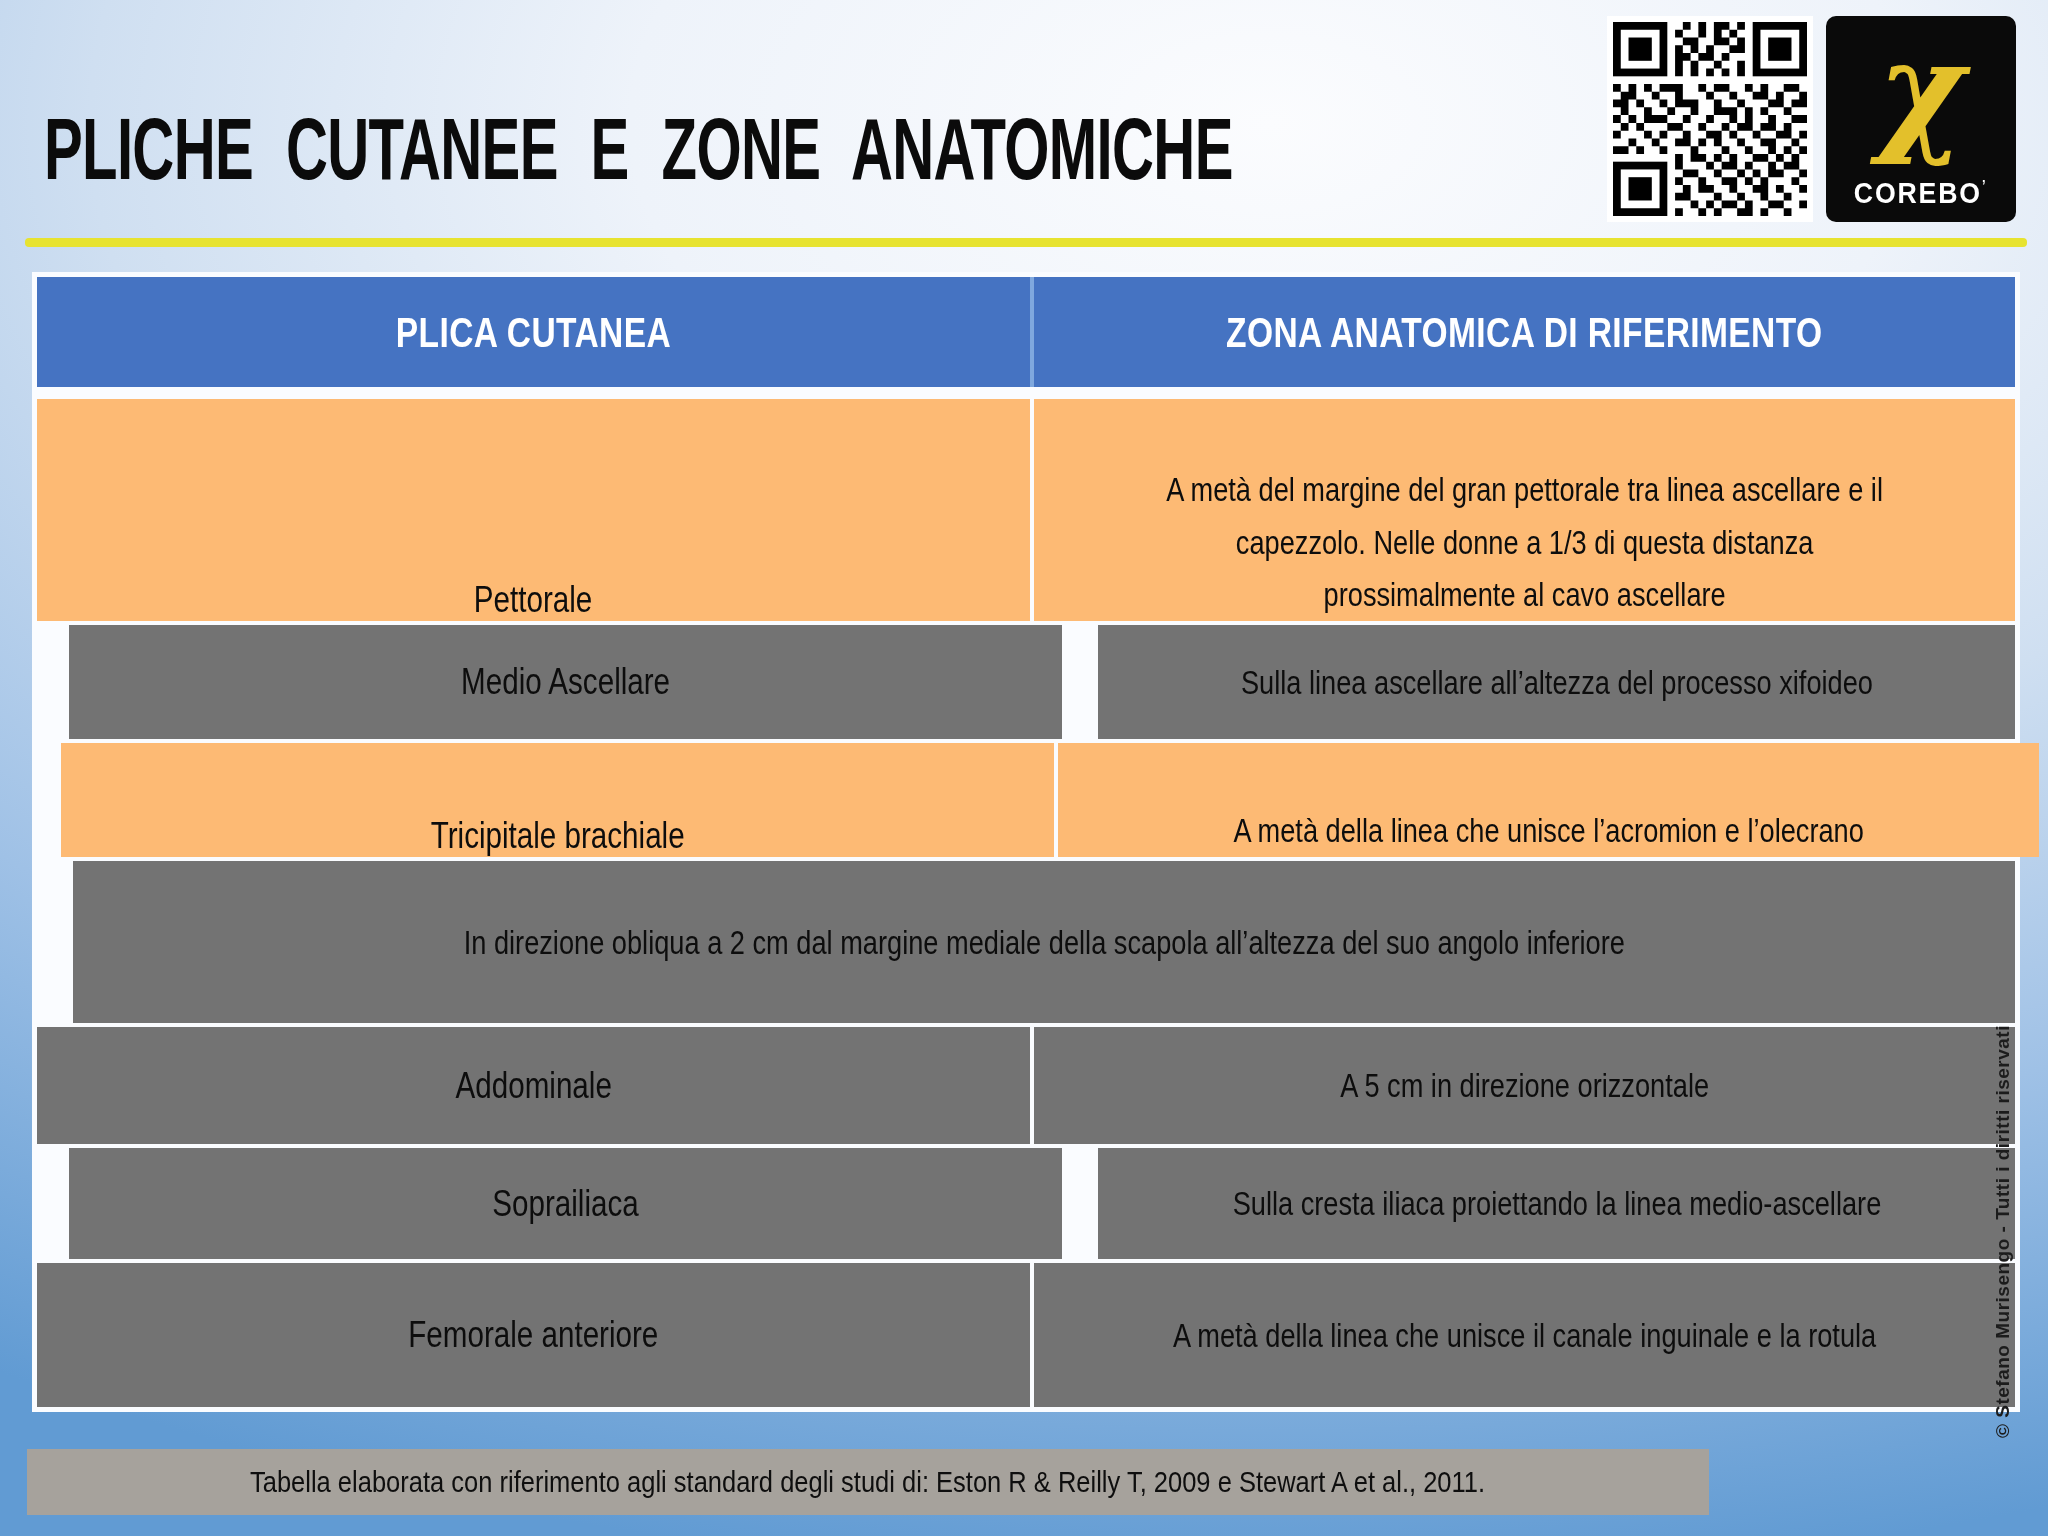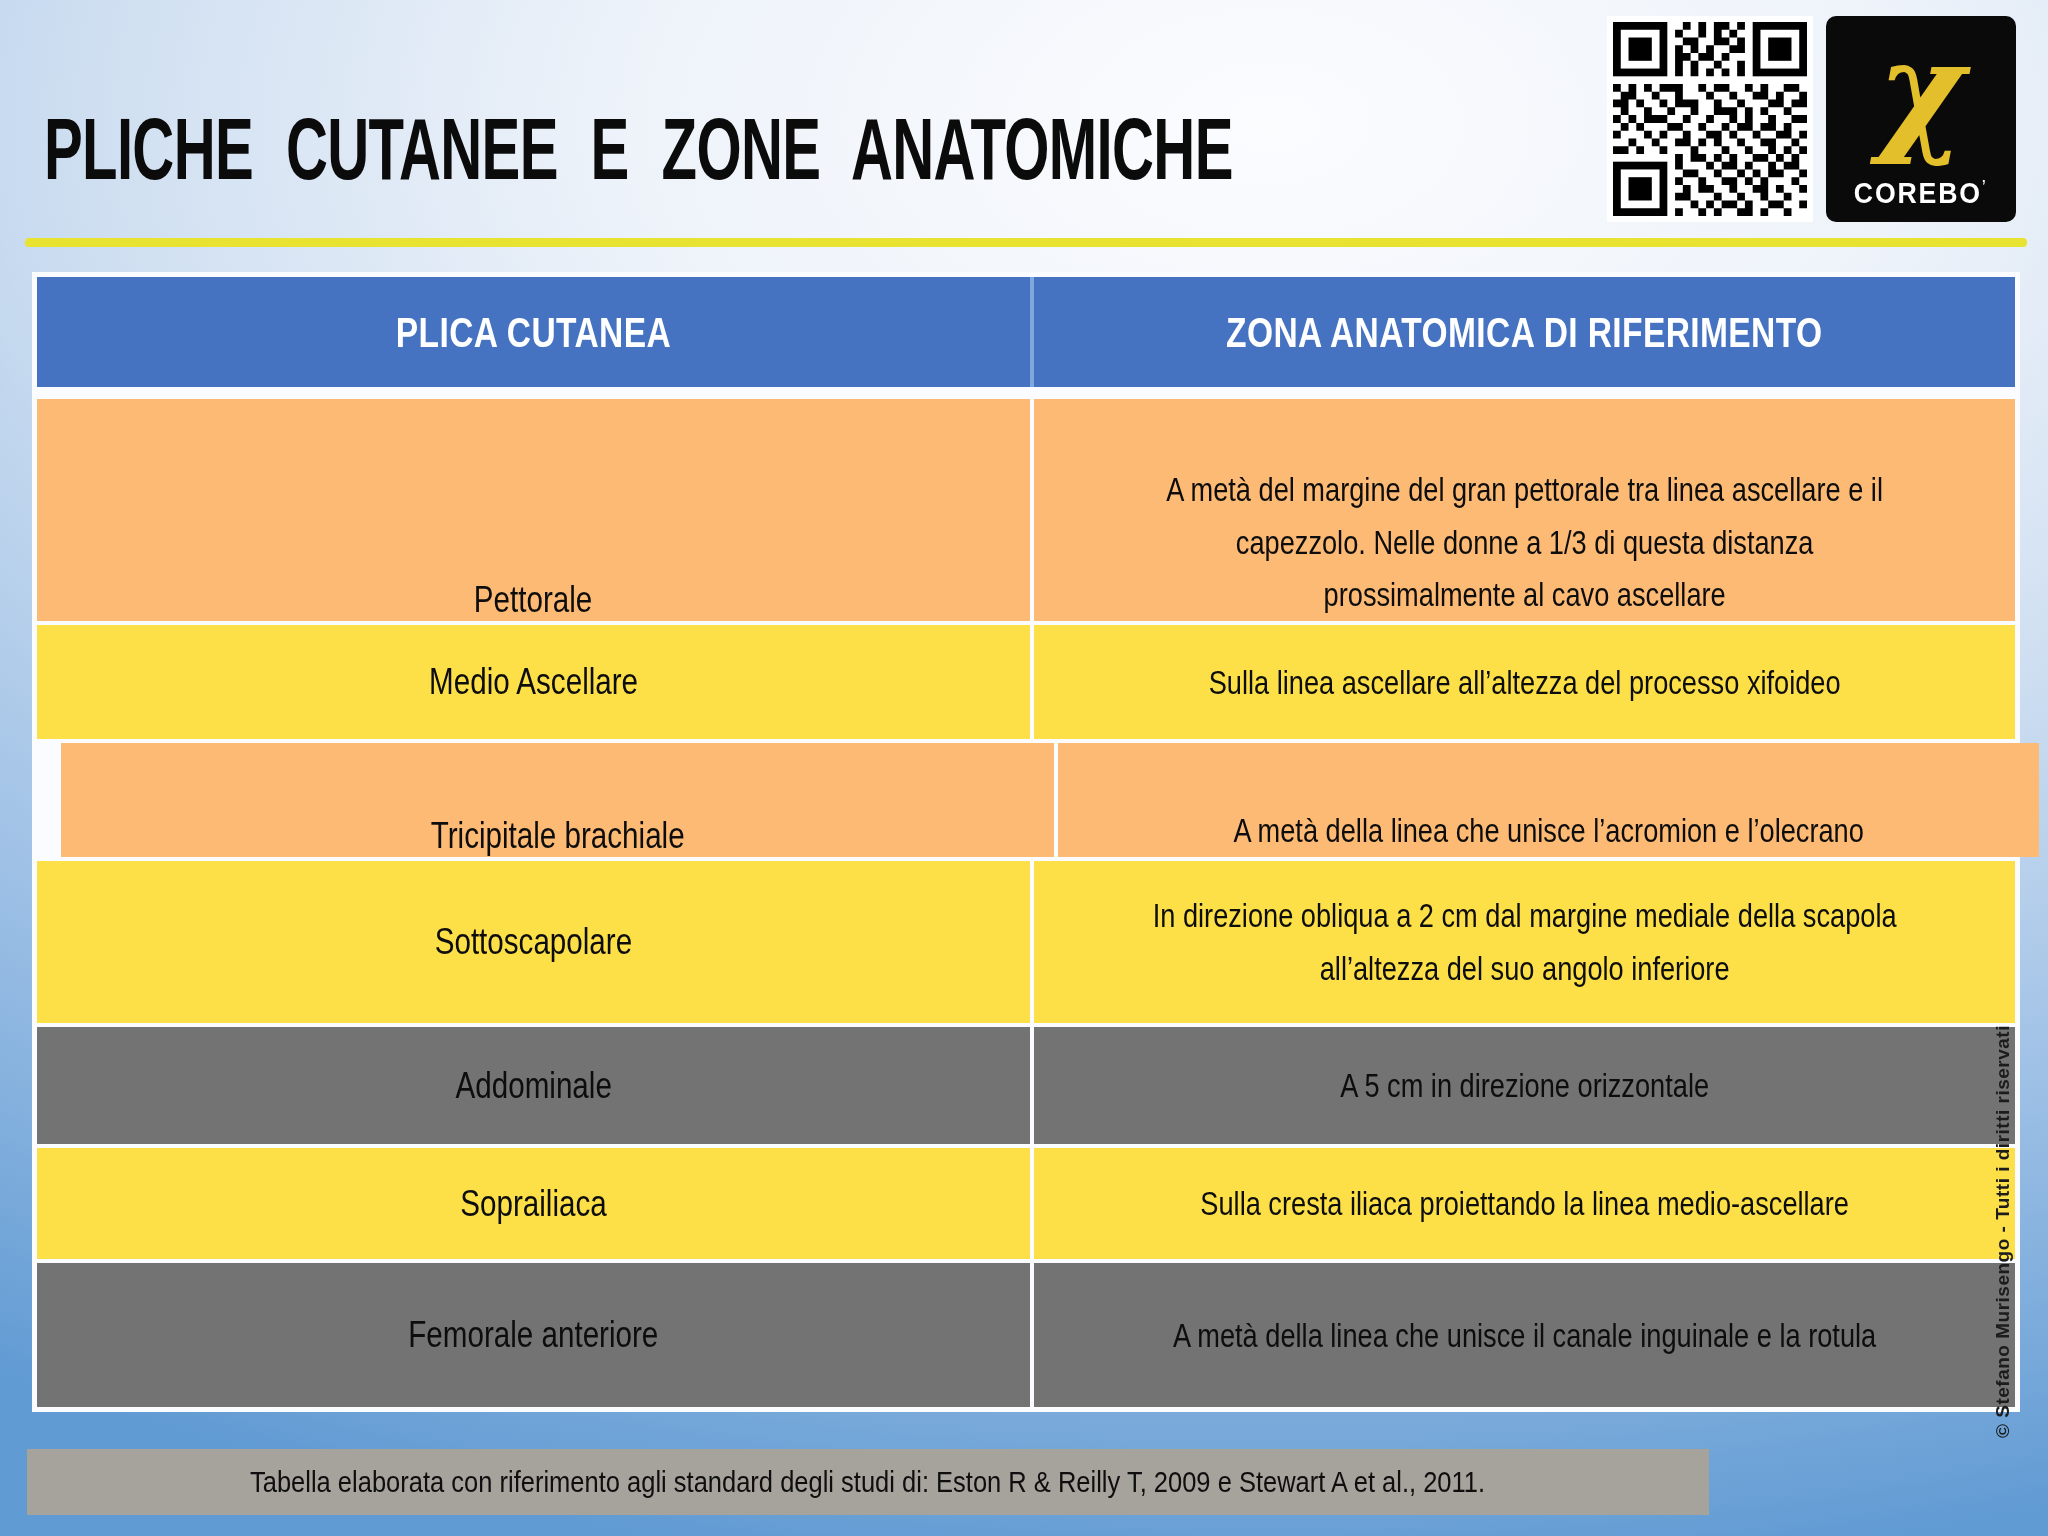--- a/index.html
+++ b/index.html
@@ -46,21 +46,21 @@
   .cell.right{flex:1;}
   .vdiv{flex:0 0 4px;background:#fafcff;}
   .hlabel{font-size:43px;font-weight:700;letter-spacing:0.5px;white-space:nowrap;
     transform:scaleX(0.78);}
   .plica{font-size:37px;color:#0d0d0d;white-space:nowrap;transform:scaleX(0.80);}
   .zona{flex:0 0 auto;width:99%;font-size:34px;color:#0d0d0d;line-height:1.55;
     text-align:center;transform:scaleX(0.80);}
   .r1{height:222px;}.r2{height:114px;}.r3{height:114px;margin-left:24px;}.r4{height:162px;}
   .r5{height:117px;}.r6{height:111px;}.r7{height:144px;}
   .r1 .cell,.r3 .cell{background:#fdba74;align-items:flex-end;}
-  .r2 .cell,.r4 .cell,.r6 .cell{background:#fde047;}
+  .r2 .cell,.r4 .cell,.r6 .cell{background:#737373;margin-left:32px;}
   .r5 .cell,.r7 .cell{background:#737373;}
 
   
   .footer-bar{position:absolute;left:27px;top:1449px;width:1682px;height:66px;
     background:#a6a29c;display:flex;align-items:center;justify-content:center;}
   .footer-bar .note{font-size:30px;color:#0e0e0e;white-space:nowrap;
     transform:scaleX(0.85);}
 
   
   .copyright{position:absolute;left:1992px;top:1438px;white-space:nowrap;
@@ -153,23 +153,20 @@
       <div class="cell left">
           <span class="plica">Tricipitale brachiale</span>
         </div>
       <div class="vdiv"></div>
       <div class="cell right">
           <span class="zona">A metà della linea che unisce l’acromion e l’olecrano</span>
         </div>
     </div>
 
     <div class="trow r4">
-      <div class="cell left">
-          <span class="plica">Sottoscapolare</span>
-        </div>
       <div class="vdiv"></div>
       <div class="cell right">
           <span class="zona">In direzione obliqua a 2 cm dal margine mediale della scapola all’altezza del suo angolo inferiore</span>
         </div>
     </div>
 
     <div class="trow r5">
       <div class="cell left">
           <span class="plica">Addominale</span>
         </div>

